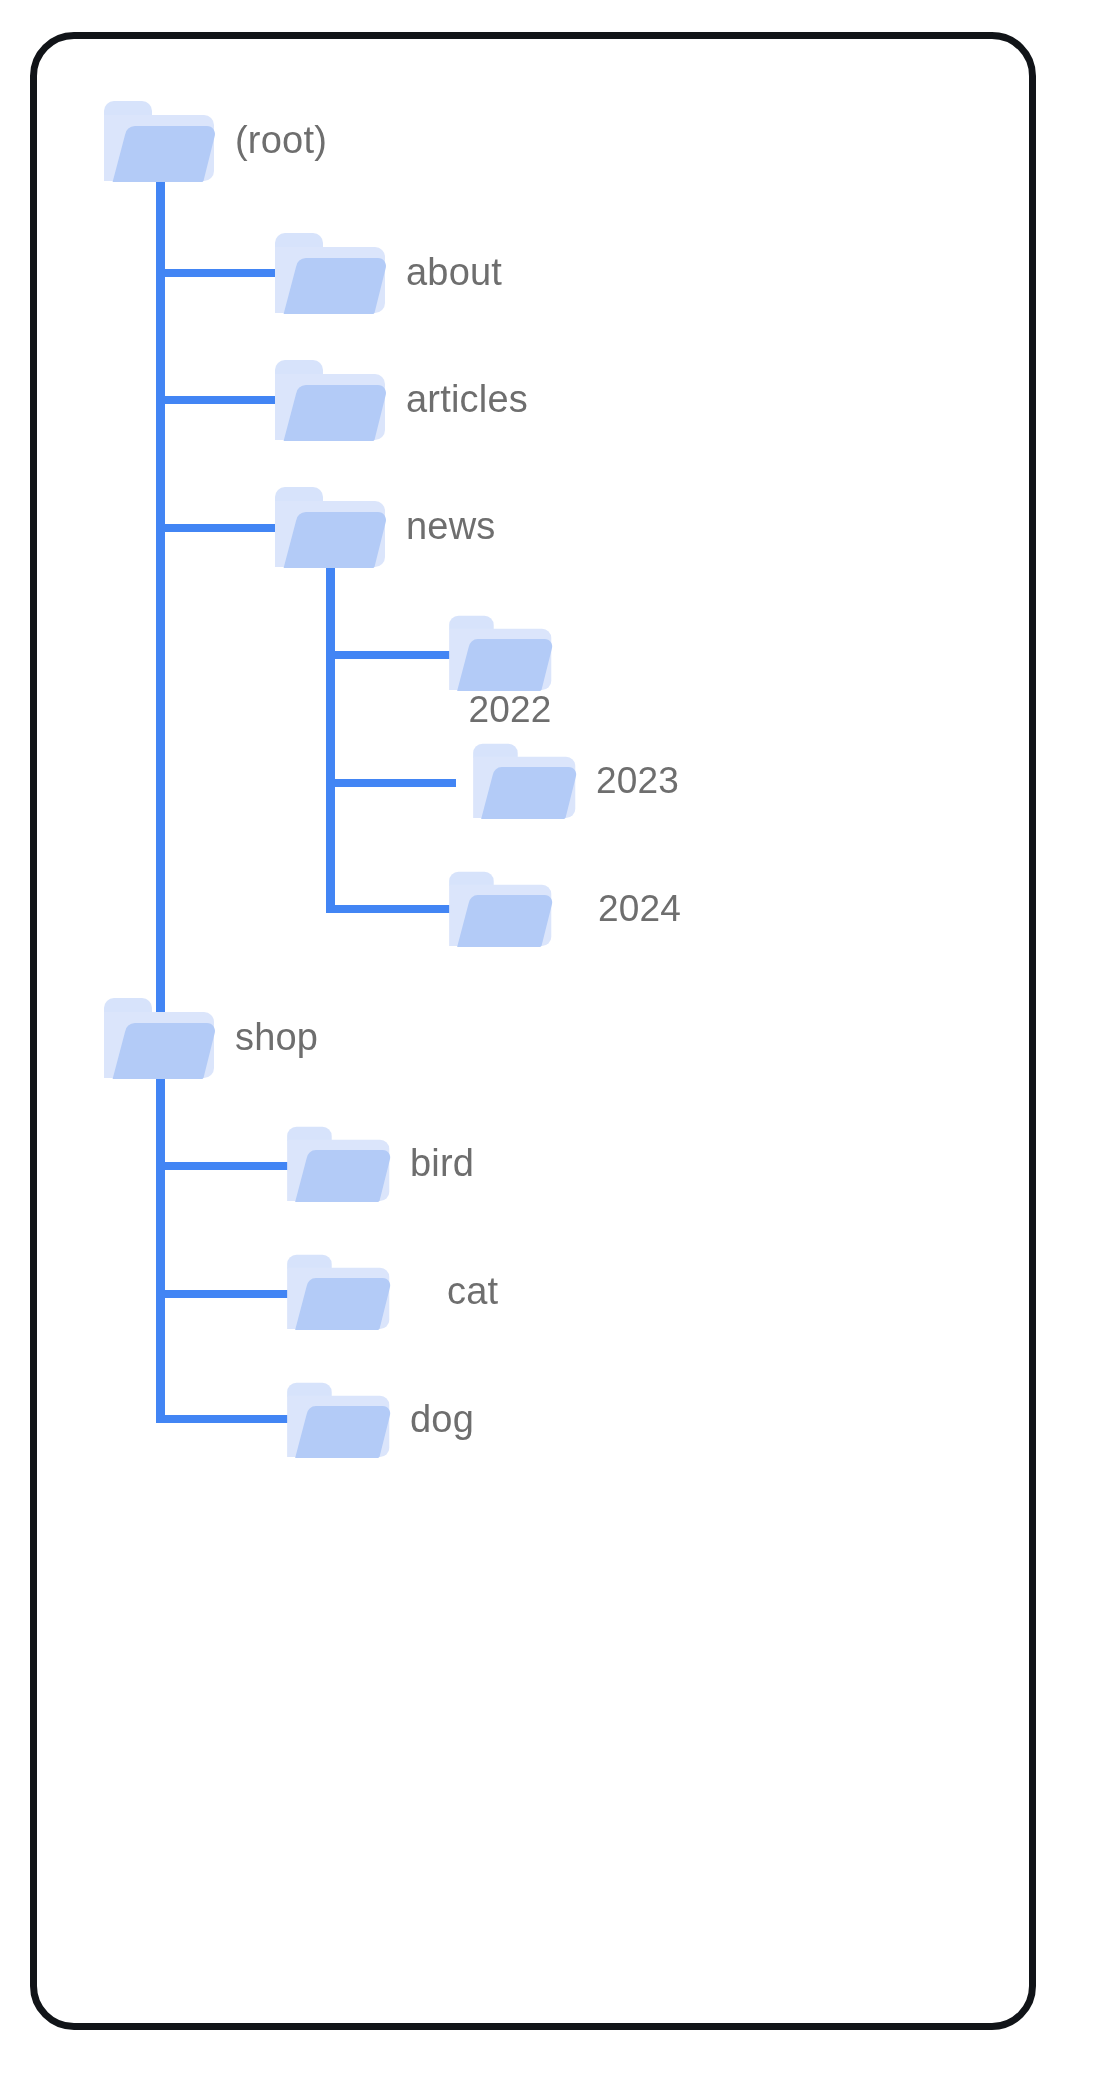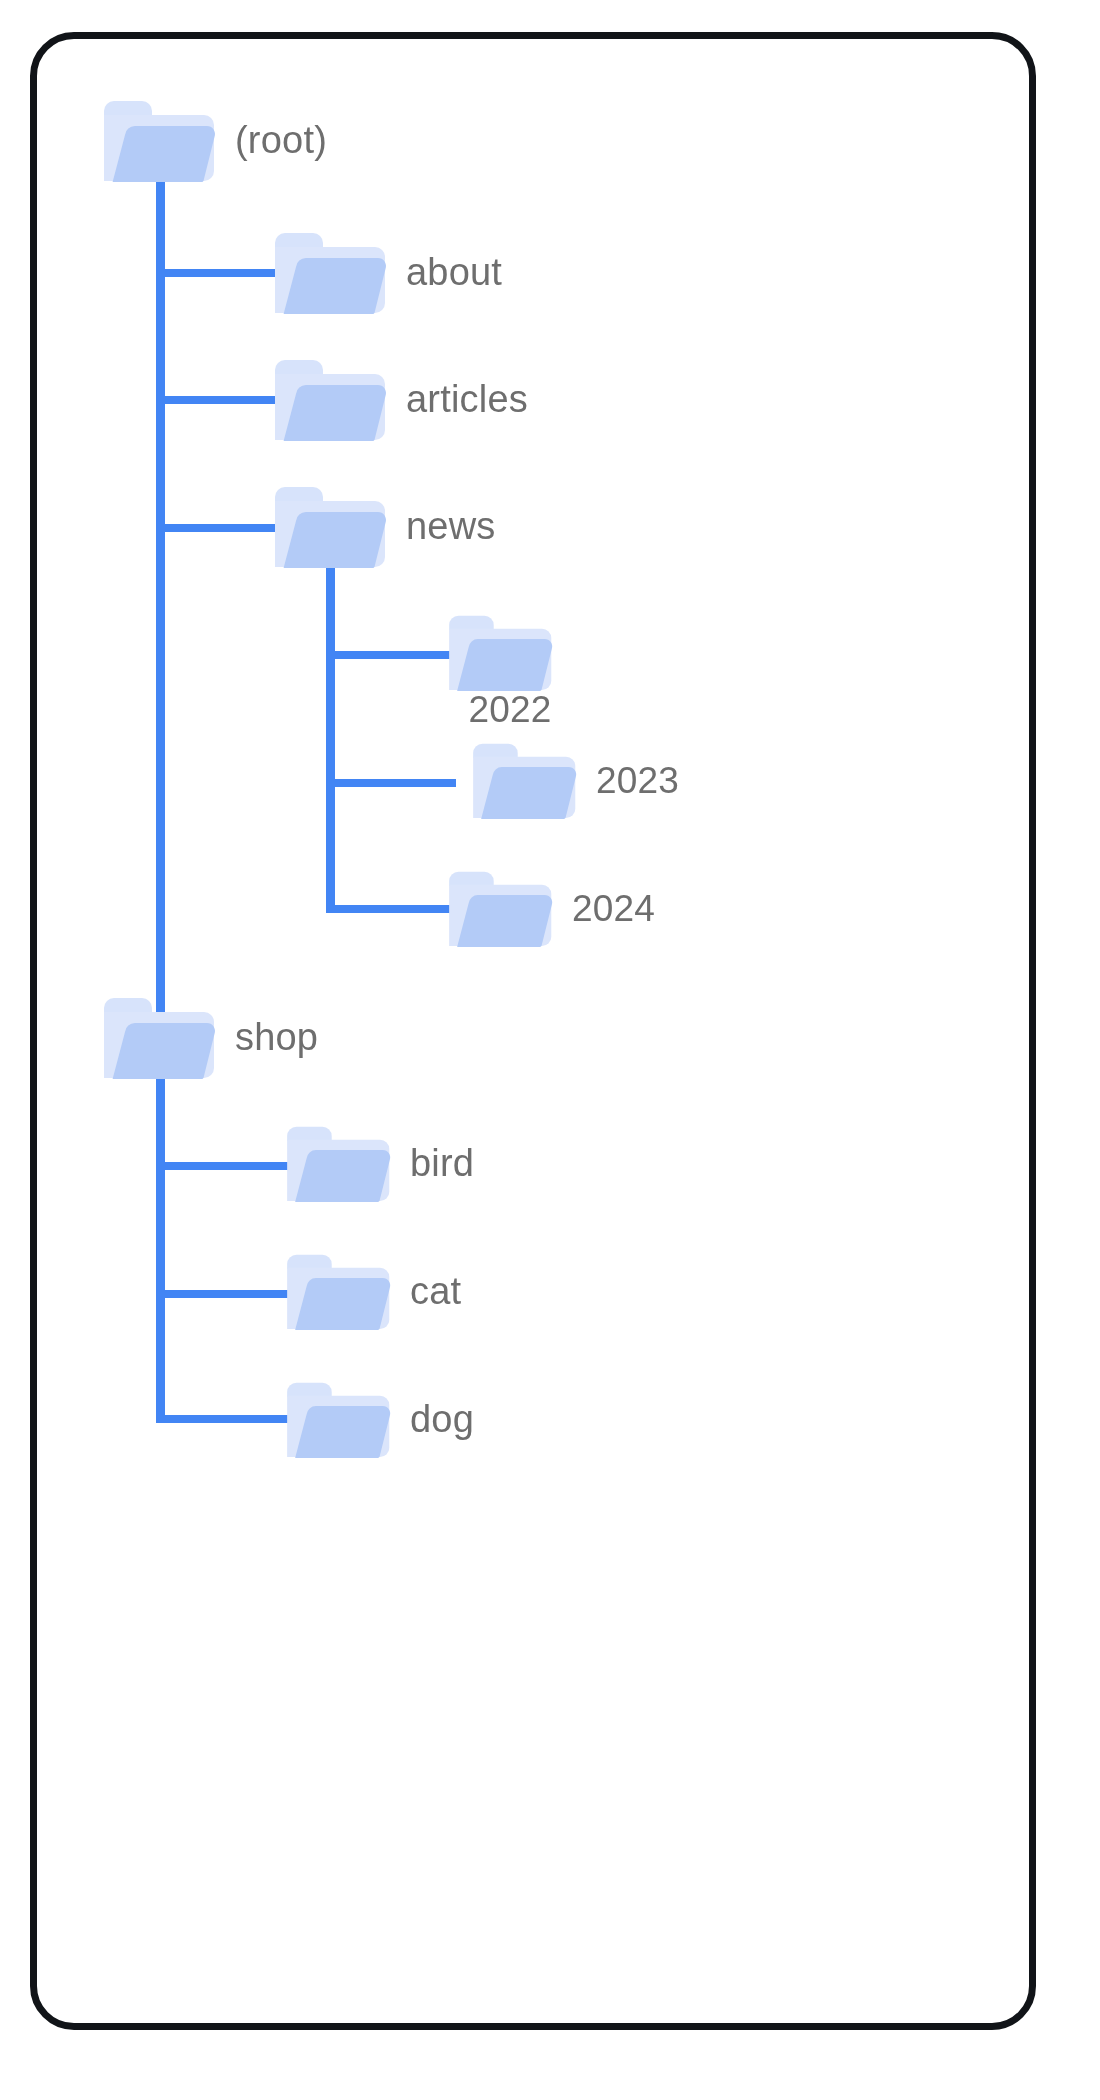--- a/index.html
+++ b/index.html
@@ -147,21 +147,21 @@
       <span class="folder">
         <svg width="110" height="78" viewBox="0 0 118 84">
           <path d="M1 13 a10 10 0 0 1 10-10 h28 a10 10 0 0 1 10 10 v5 h-48 z" fill="#d7e3fb"></path>
           <path d="M1 17 h100 a10 10 0 0 1 10 10 v46 a10 10 0 0 1 -10 10 h-100 z" fill="#dbe5fb"></path>
           <path d="M22 37 a10 10 0 0 1 10-9 h72 a8 8 0 0 1 7.6 10.4 l-11 44 a2 2 0 0 1 -2 1.6 h-89 z" fill="#b3cbf7"></path>
         </svg>
       </span>
       <span class="node-label small">2023</span>
     </div>
 
-    <div class="node" style="left:448px; top:869px;">
+    <div class="node" style="left:448px; top:869px;gap:26px;">
       <span class="folder">
         <svg width="110" height="78" viewBox="0 0 118 84">
           <path d="M1 13 a10 10 0 0 1 10-10 h28 a10 10 0 0 1 10 10 v5 h-48 z" fill="#d7e3fb"></path>
           <path d="M1 17 h100 a10 10 0 0 1 10 10 v46 a10 10 0 0 1 -10 10 h-100 z" fill="#dbe5fb"></path>
           <path d="M22 37 a10 10 0 0 1 10-9 h72 a8 8 0 0 1 7.6 10.4 l-11 44 a2 2 0 0 1 -2 1.6 h-89 z" fill="#b3cbf7"></path>
         </svg>
       </span>
       <span class="node-label small">2024</span>
     </div>
 
@@ -180,21 +180,21 @@
       <span class="folder">
         <svg width="118" height="84" viewBox="0 0 118 84">
           <path d="M1 13 a10 10 0 0 1 10-10 h28 a10 10 0 0 1 10 10 v5 h-48 z" fill="#d7e3fb"></path>
           <path d="M1 17 h100 a10 10 0 0 1 10 10 v46 a10 10 0 0 1 -10 10 h-100 z" fill="#dbe5fb"></path>
           <path d="M22 37 a10 10 0 0 1 10-9 h72 a8 8 0 0 1 7.6 10.4 l-11 44 a2 2 0 0 1 -2 1.6 h-89 z" fill="#b3cbf7"></path>
         </svg>
       </span>
       <span class="node-label">shop</span>
     </div>
 
-    <div class="node" style="left:286px; top:1252px;">
+    <div class="node" style="left:286px; top:1252px;gap:37px;">
       <span class="folder">
         <svg width="110" height="78" viewBox="0 0 118 84">
           <path d="M1 13 a10 10 0 0 1 10-10 h28 a10 10 0 0 1 10 10 v5 h-48 z" fill="#d7e3fb"></path>
           <path d="M1 17 h100 a10 10 0 0 1 10 10 v46 a10 10 0 0 1 -10 10 h-100 z" fill="#dbe5fb"></path>
           <path d="M22 37 a10 10 0 0 1 10-9 h72 a8 8 0 0 1 7.6 10.4 l-11 44 a2 2 0 0 1 -2 1.6 h-89 z" fill="#b3cbf7"></path>
         </svg>
       </span>
       <span class="node-label">cat</span>
     </div>
 

